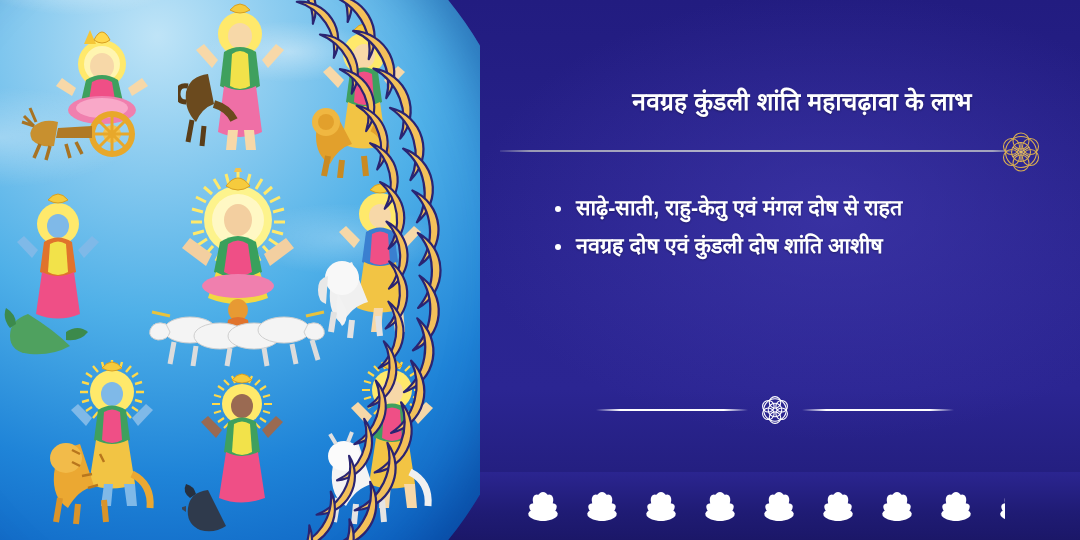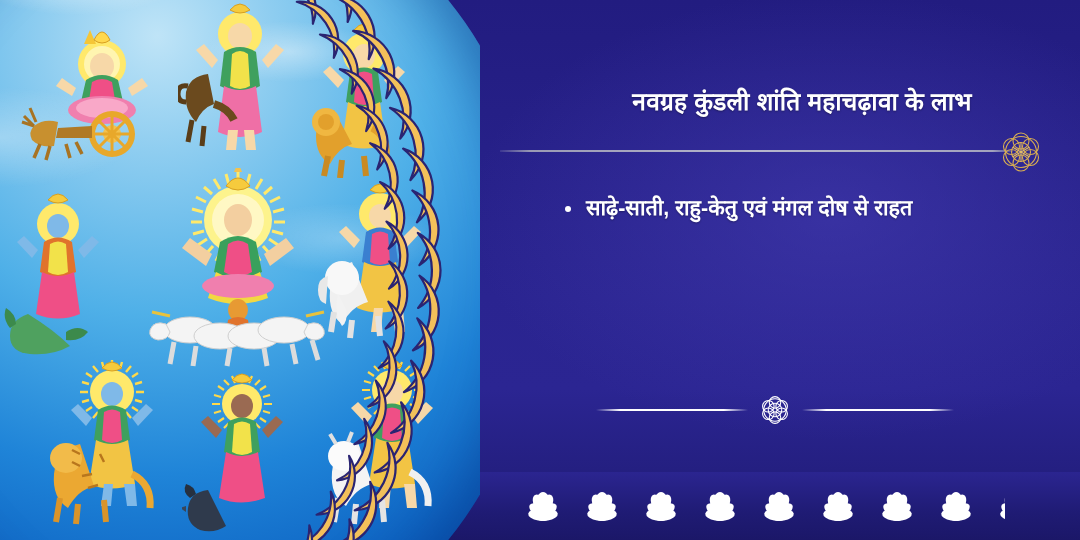--- a/index.html
+++ b/index.html
@@ -74,21 +74,21 @@
   }
   .title-rule{
     position:absolute; left:-10px; top:150px; width:513px; height:2px;
     background:linear-gradient(90deg,rgba(180,180,200,.15) 0%,#9a9ab4 6%,#b6b6cc 50%,#a3a3bd 96%,rgba(170,170,195,.2) 100%);
   }
   .rule-rosette{
     position:absolute; left:487px; top:128px; width:48px; height:48px;
   }
 
   .bullets{
-    position:absolute; left:48px; top:193px; width:500px;
+    position:absolute; left:38px; top:193px; width:500px;
     color:#ffffff;
   }
   .bullet{
     position:relative;
     padding-left:28px;
     font-size:21.5px;
     font-weight:bold;
     line-height:31px;
     margin-bottom:7px;
     text-shadow:0 1px 2px rgba(0,0,0,.30);
@@ -448,20 +448,21 @@
           <circle cx="14.5" cy="18.5" r="8"></circle>
         </g>
         <g stroke="#e3bc68">
           <path d="M24 14.5 L24 33.5 M15.8 19.2 L32.2 28.8 M15.8 28.8 L32.2 19.2"></path>
         </g>
       </g>
     </svg>
 
     <div class="bullets">
       <div class="bullet">साढ़े-साती, राहु-केतु एवं मंगल दोष से राहत</div>
+      <div class="bullet">नवग्रह दोष एवं कुंडली दोष शांति आशीष</div>
     </div>
 
     <div class="divider">
       <span class="dline"></span>
       <svg class="drose" viewBox="0 0 40 40">
         <g fill="none" stroke="#ffffff" stroke-width="1.2">
           <circle cx="20" cy="20" r="7.5"></circle>
           <circle cx="20" cy="20" r="12.5"></circle>
           <circle cx="20" cy="11.5" r="6.4"></circle>
           <circle cx="27.4" cy="15.8" r="6.4"></circle>

